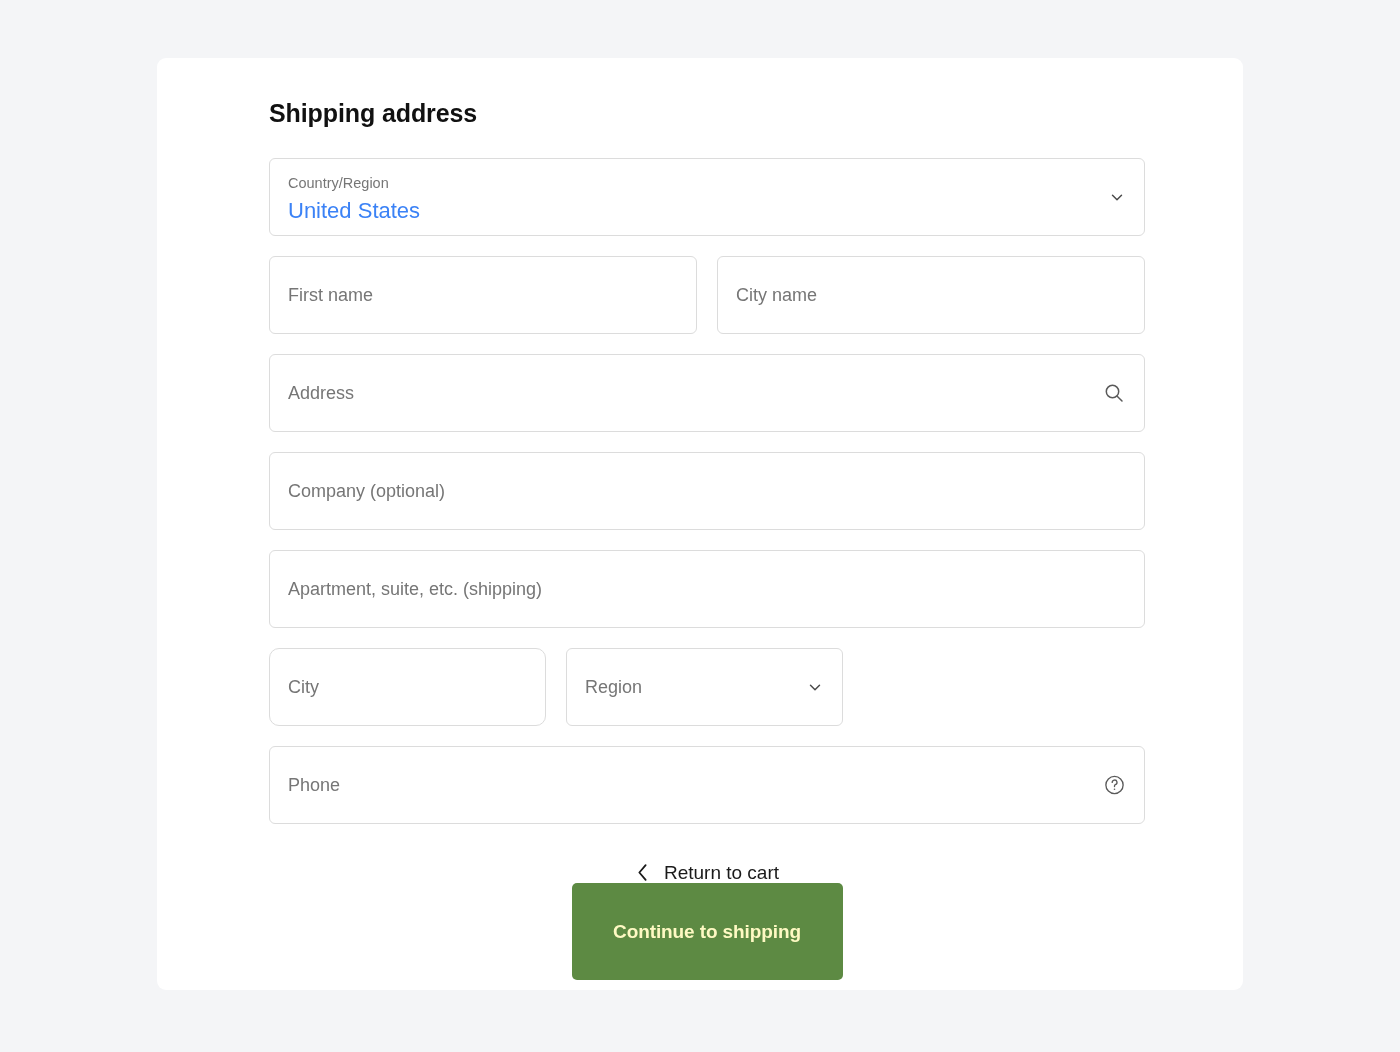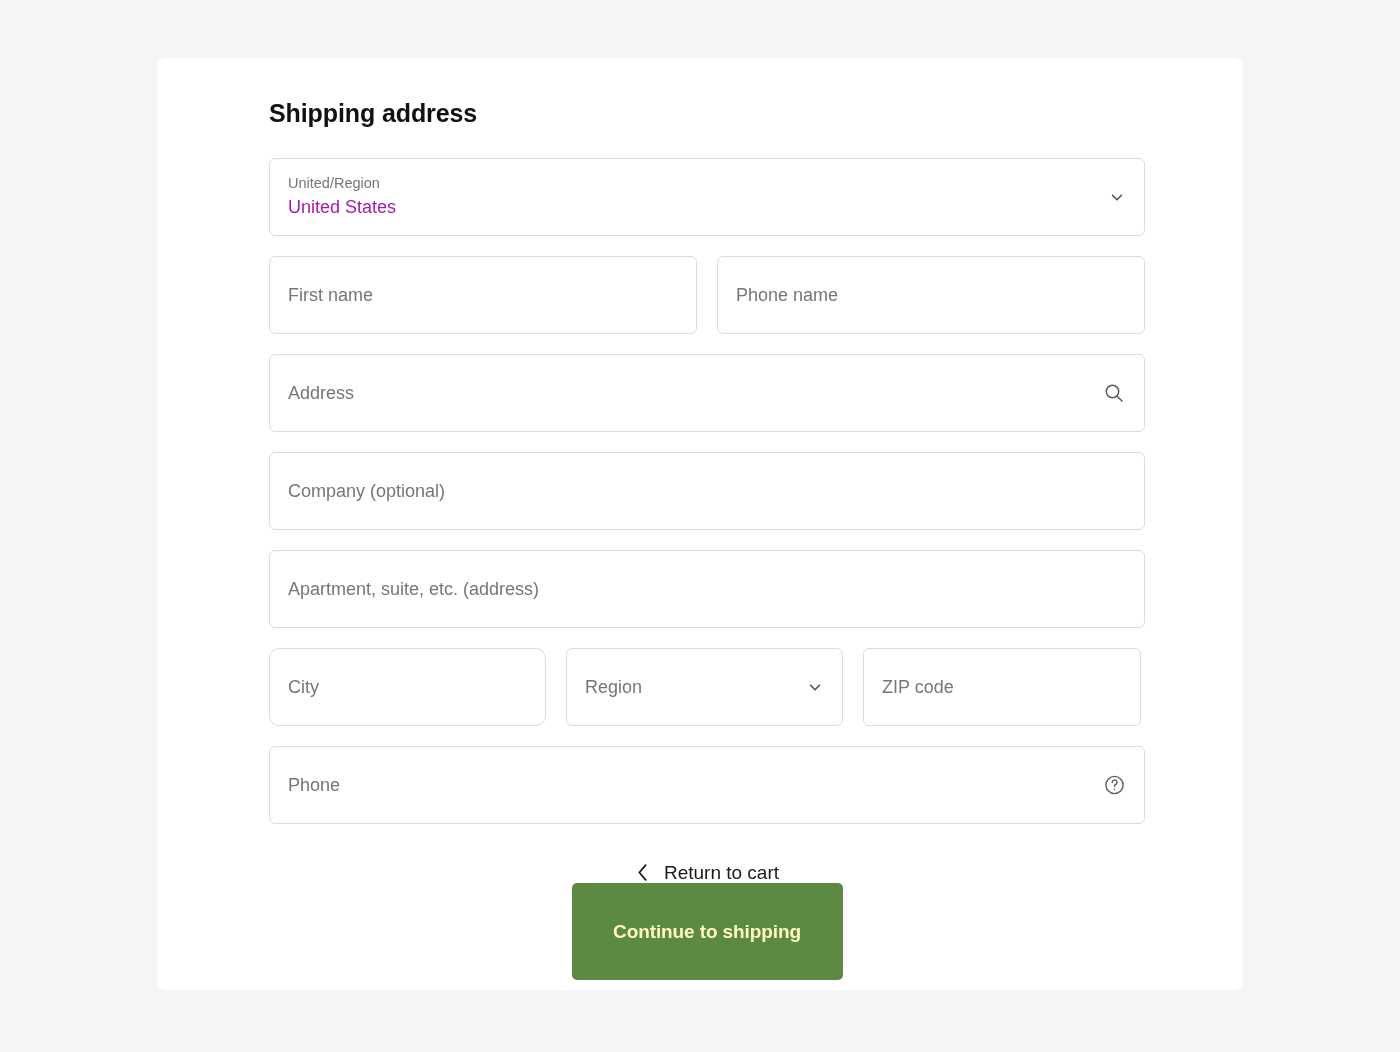--- a/index.html
+++ b/index.html
@@ -76,22 +76,22 @@
   }
 
   .field-label {
     font-size: 14.5px;
     color: #767676;
     line-height: 1.35;
     display: block;
   }
 
   .field-value {
-    font-size: 18px;
-    color: #a21caf;
+    font-size: 22px;
+    color: #3b82f6;
     line-height: 1.5;
     display: block;
   }
 
   
   .row {
     display: flex;
     gap: 20px;
     margin-top: 20px;
   }
@@ -163,70 +163,67 @@
 <body>
 
 <div class="page">
 
   <div class="card">
     <div class="card-inner">
 
       <h1 class="section-title">Shipping address</h1>
 
       <div class="field stacked">
-        <span class="field-label">United/Region</span>
+        <span class="field-label">Country/Region</span>
         <span class="field-value">United States</span>
         <span class="icon-right chevron-down">
           <svg width="18" height="18" viewBox="0 0 20 20" fill="none" stroke="#4a4a4a" stroke-width="1.6" stroke-linecap="round" stroke-linejoin="round">
             <polyline points="5,8 10,13 15,8"></polyline>
           </svg>
         </span>
       </div>
 
       <div class="row">
         <div class="field">
           <span class="placeholder">First name</span>
         </div>
         <div class="field">
-          <span class="placeholder">Phone name</span>
+          <span class="placeholder">City name</span>
         </div>
       </div>
 
       <div class="field stack-gap">
         <span class="placeholder">Address</span>
         <span class="icon-right search-icon">
           <svg width="24" height="24" viewBox="0 0 24 24" fill="none" stroke="#5a5a5a" stroke-width="1.5" stroke-linecap="round" stroke-linejoin="round">
             <circle cx="10.5" cy="10.5" r="6.2"></circle>
             <line x1="15.2" y1="15.2" x2="20" y2="20"></line>
           </svg>
         </span>
       </div>
 
       <div class="field stack-gap">
         <span class="placeholder">Company (optional)</span>
       </div>
 
       <div class="field stack-gap">
-        <span class="placeholder">Apartment, suite, etc. (address)</span>
+        <span class="placeholder">Apartment, suite, etc. (shipping)</span>
       </div>
 
       <div class="row">
         <div class="field col-city">
           <span class="placeholder">City</span>
         </div>
         <div class="field col-state">
           <span class="placeholder">Region</span>
           <span class="icon-right chevron-down">
             <svg width="18" height="18" viewBox="0 0 20 20" fill="none" stroke="#4a4a4a" stroke-width="1.6" stroke-linecap="round" stroke-linejoin="round">
               <polyline points="5,8 10,13 15,8"></polyline>
             </svg>
           </span>
-        </div>
-        <div class="field col-zip">
-          <span class="placeholder">ZIP code</span>
         </div>
       </div>
 
       <div class="field stack-gap">
         <span class="placeholder">Phone</span>
         <span class="icon-right help-icon">
           <svg width="23" height="23" viewBox="0 0 24 24" fill="none" stroke="#5a5a5a" stroke-width="1.4">
             <circle cx="12" cy="12" r="9"></circle>
             <path d="M9.6 9.3a2.5 2.5 0 1 1 3.3 2.4c-.6.25-.9.75-.9 1.4v.5" stroke-linecap="round" stroke-linejoin="round"></path>
             <circle cx="12" cy="16.4" r="0.85" fill="#5a5a5a" stroke="none"></circle>

